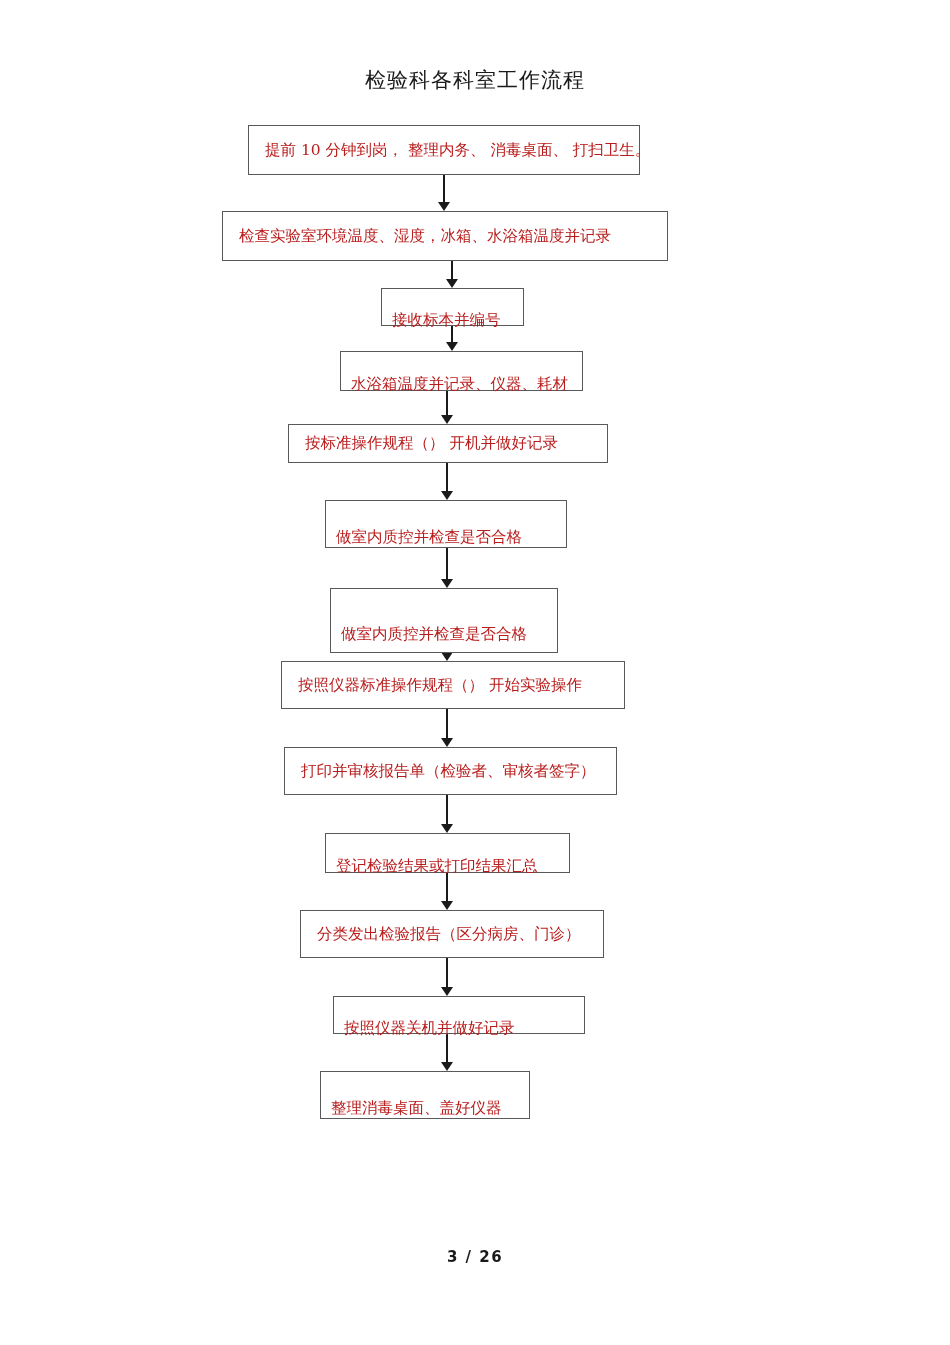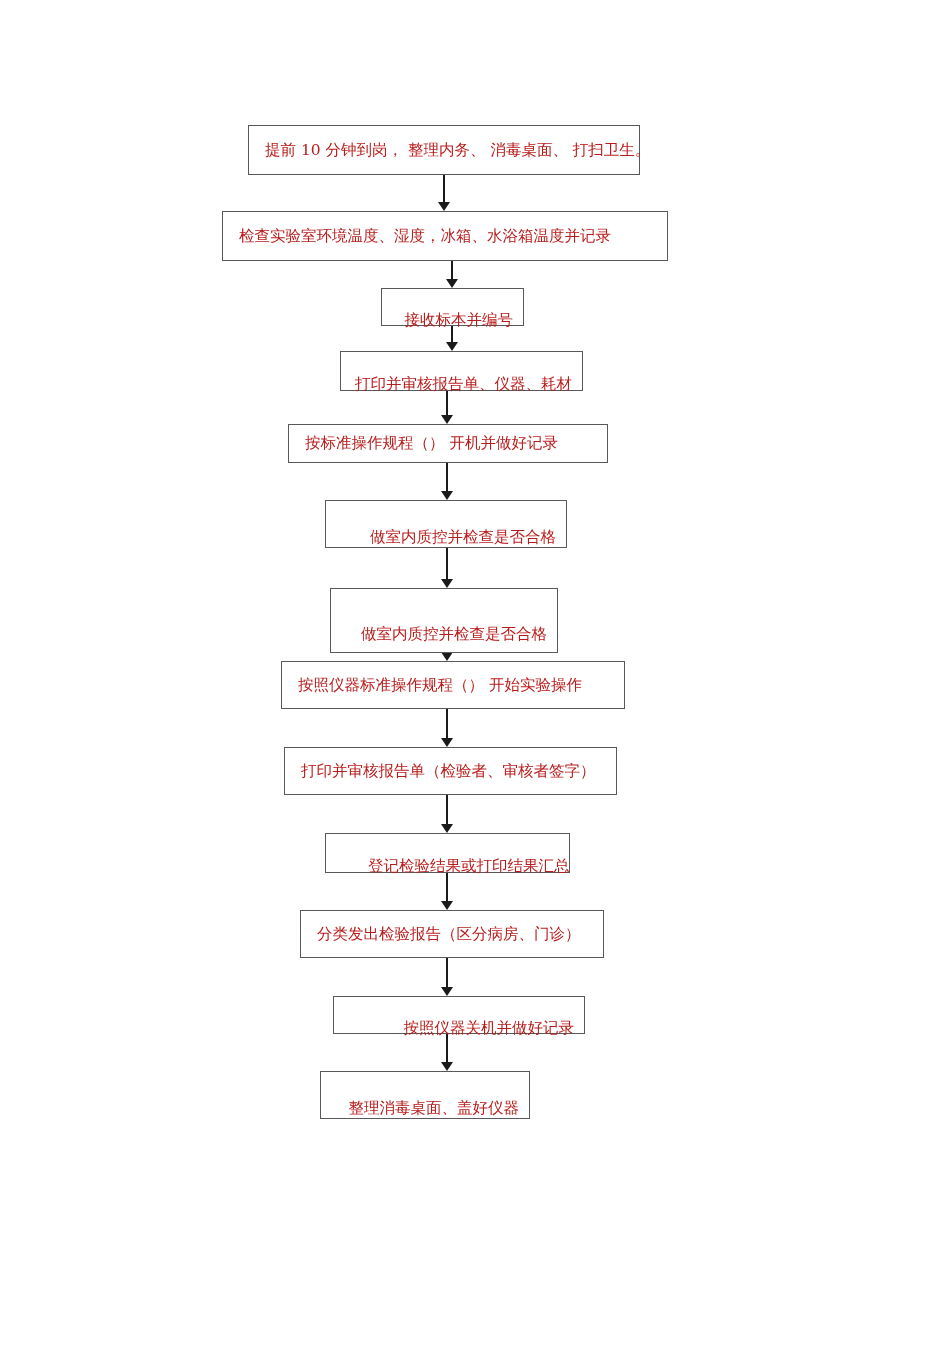--- a/index.html
+++ b/index.html
@@ -50,21 +50,21 @@
   }
   .flow-node .node-label {
     display: block;
     width: 100%;
   }
   .flow-node.align-left .node-label {
     padding-left: 16px;
     text-align: left;
   }
   .flow-node.align-center .node-label {
-    text-align: right;
+    text-align: left;
     padding: 0 10px;
     margin-top: 27px;
   }
 
   .connector {
     position: absolute;
     width: 2px;
     background: #1a1a1a;
   }
   .arrow-head {
@@ -87,20 +87,21 @@
     color: #1a1a1a;
     font-family: "DejaVu Sans", "Liberation Sans", sans-serif;
     letter-spacing: 1.5px;
   }
 </style>
 </head>
 <body>
 
 <div id="page">
 
+  <div class="page-title">检验科各科室工作流程</div>
 
   <div id="flow-layer">
       <div class="connector" style="left: 443px; top: 175px; height: 28px;"></div>
       <div class="arrow-head" style="left: 438px; top: 202px;"></div>
       <div class="connector" style="left: 451px; top: 261px; height: 19px;"></div>
       <div class="arrow-head" style="left: 446px; top: 279px;"></div>
       <div class="connector" style="left: 451px; top: 326px; height: 17px;"></div>
       <div class="arrow-head" style="left: 446px; top: 342px;"></div>
       <div class="connector" style="left: 446px; top: 391px; height: 25px;"></div>
       <div class="arrow-head" style="left: 441px; top: 415px;"></div>
@@ -123,45 +124,46 @@
       <div class="flow-node align-left" style="left: 248px; top: 125px; width: 392px; height: 50px;">
         <span class="node-label">提前 10 分钟到岗， 整理内务、 消毒桌面、 打扫卫生。</span>
       </div>
       <div class="flow-node align-left" style="left: 222px; top: 211px; width: 446px; height: 50px;">
         <span class="node-label">检查实验室环境温度、湿度，冰箱、水浴箱温度并记录</span>
       </div>
       <div class="flow-node align-center" style="left: 381px; top: 288px; width: 143px; height: 38px;">
         <span class="node-label">接收标本并编号</span>
       </div>
       <div class="flow-node align-center" style="left: 340px; top: 351px; width: 243px; height: 40px;">
-        <span class="node-label">打印并审核报告单、仪器、耗材</span>
+        <span class="node-label">水浴箱温度并记录、仪器、耗材</span>
       </div>
       <div class="flow-node align-left" style="left: 288px; top: 424px; width: 320px; height: 39px;">
         <span class="node-label">按标准操作规程（） 开机并做好记录</span>
       </div>
       <div class="flow-node align-center" style="left: 325px; top: 500px; width: 242px; height: 48px;">
         <span class="node-label">做室内质控并检查是否合格</span>
       </div>
       <div class="flow-node align-center" style="left: 330px; top: 588px; width: 228px; height: 65px;">
         <span class="node-label">做室内质控并检查是否合格</span>
       </div>
       <div class="flow-node align-left" style="left: 281px; top: 661px; width: 344px; height: 48px;">
         <span class="node-label">按照仪器标准操作规程（） 开始实验操作</span>
       </div>
       <div class="flow-node align-left" style="left: 284px; top: 747px; width: 333px; height: 48px;">
         <span class="node-label">打印并审核报告单（检验者、审核者签字）</span>
       </div>
-      <div class="flow-node align-center" style="left: 325px; top: 833px; width: 245px; height: 40px; padding-left: 32px;">
+      <div class="flow-node align-center" style="left: 325px; top: 833px; width: 245px; height: 40px;">
         <span class="node-label">登记检验结果或打印结果汇总</span>
       </div>
       <div class="flow-node align-left" style="left: 300px; top: 910px; width: 304px; height: 48px;">
         <span class="node-label">分类发出检验报告（区分病房、门诊）</span>
       </div>
       <div class="flow-node align-center" style="left: 333px; top: 996px; width: 252px; height: 38px;">
         <span class="node-label">按照仪器关机并做好记录</span>
       </div>
       <div class="flow-node align-center" style="left: 320px; top: 1071px; width: 210px; height: 48px;">
         <span class="node-label">整理消毒桌面、盖好仪器</span>
       </div>
     </div>
 
+  <div class="page-footer">3 / 26</div>
 
 </div>
 
 </body></html>

